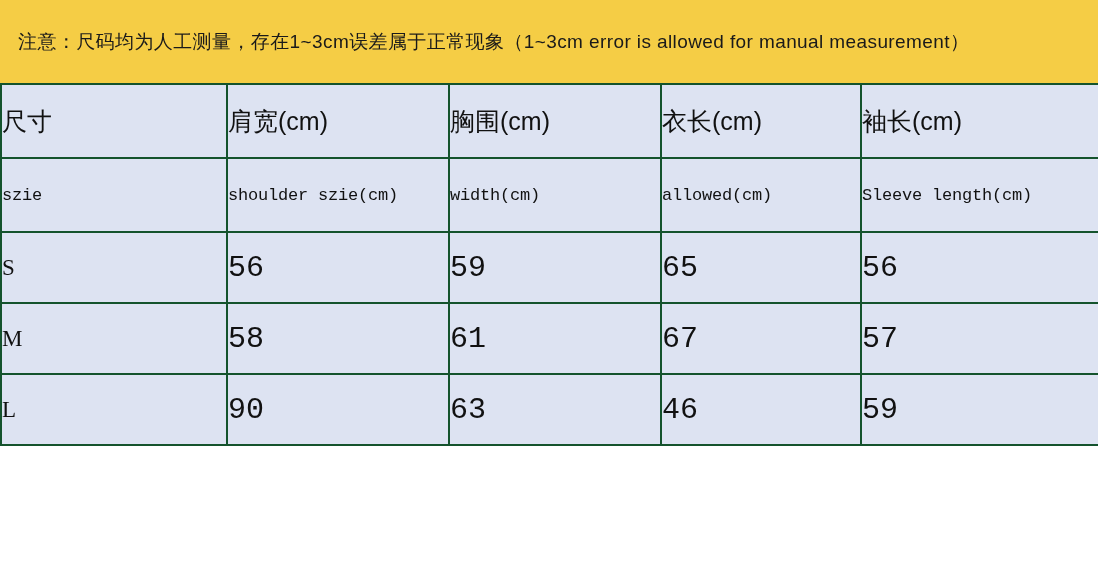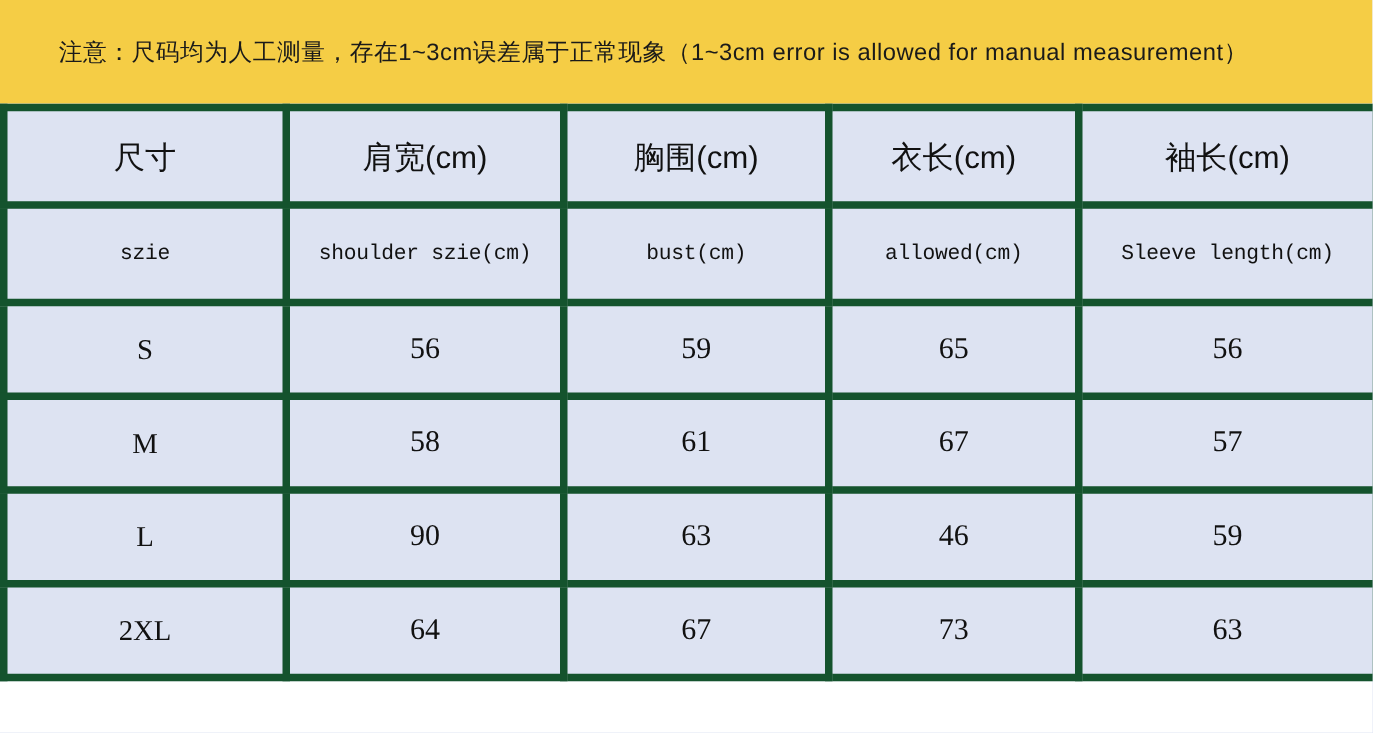--- a/index.html
+++ b/index.html
@@ -17,59 +17,59 @@
     width: 1098px;
     height: 586px;
     display: flex;
     flex-direction: column;
   }
   .notice-bar {
     height: 83px;
     background: #f5cd45;
     display: flex;
     align-items: center;
-    padding-left: 47px;
+    padding-left: 18px;
     box-sizing: border-box;
   }
   .notice-text {
     font-family: "Liberation Sans", sans-serif;
     font-size: 19px;
     color: #1a1a1a;
     letter-spacing: 0.4px;
     white-space: nowrap;
   }
   table.size-table {
     width: 1098px;
     border-collapse: collapse;
     table-layout: fixed;
     background: #dfe4f3;
   }
   table.size-table td {
-    border: 6px solid #14532d;
+    border: 2px solid #14532d;
     background: #dde3f2;
-    text-align: center;
+    text-align: left;
     vertical-align: middle;
     color: #111111;
     padding: 0;
   }
   table.size-table tr.head-cn td {
     height: 72px;
     font-size: 25px;
     font-family: "Liberation Sans", sans-serif;
   }
   table.size-table tr.head-en td {
     height: 72px;
     font-size: 17px;
     font-family: "Liberation Mono", monospace;
     letter-spacing: -0.2px;
   }
   table.size-table tr.data-row td {
     height: 69px;
-    font-size: 24px;
-    font-family: Liberation Serif, serif;
+    font-size: 30px;
+    font-family: Liberation Mono, monospace;
   }
   table.size-table tr.data-row td.size-label {
     font-family: "Liberation Serif", serif;
     font-size: 23px;
   }
   col.c0 { width: 226px; }
   col.c1 { width: 222px; }
   col.c2 { width: 212px; }
   col.c3 { width: 200px; }
   col.c4 { width: 238px; }
@@ -95,21 +95,21 @@
       <tr class="head-cn">
         <td>尺寸</td>
         <td>肩宽(cm)</td>
         <td>胸围(cm)</td>
         <td>衣长(cm)</td>
         <td>袖长(cm)</td>
       </tr>
       <tr class="head-en">
         <td>szie</td>
         <td>shoulder szie(cm)</td>
-        <td>bust(cm)</td>
+        <td>width(cm)</td>
         <td>allowed(cm)</td>
         <td>Sleeve length(cm)</td>
       </tr>
 
       <tr class="data-row">
         <td class="size-label">S</td>
         <td>56</td>
         <td>59</td>
         <td>65</td>
         <td>56</td>
@@ -121,23 +121,16 @@
         <td>67</td>
         <td>57</td>
       </tr>
       <tr class="data-row">
         <td class="size-label">L</td>
         <td>90</td>
         <td>63</td>
         <td>46</td>
         <td>59</td>
       </tr>
-      <tr class="data-row">
-        <td class="size-label">2XL</td>
-        <td>64</td>
-        <td>67</td>
-        <td>73</td>
-        <td>63</td>
-      </tr>
     </tbody>
   </table>
 
 </div>
 
 </body></html>

